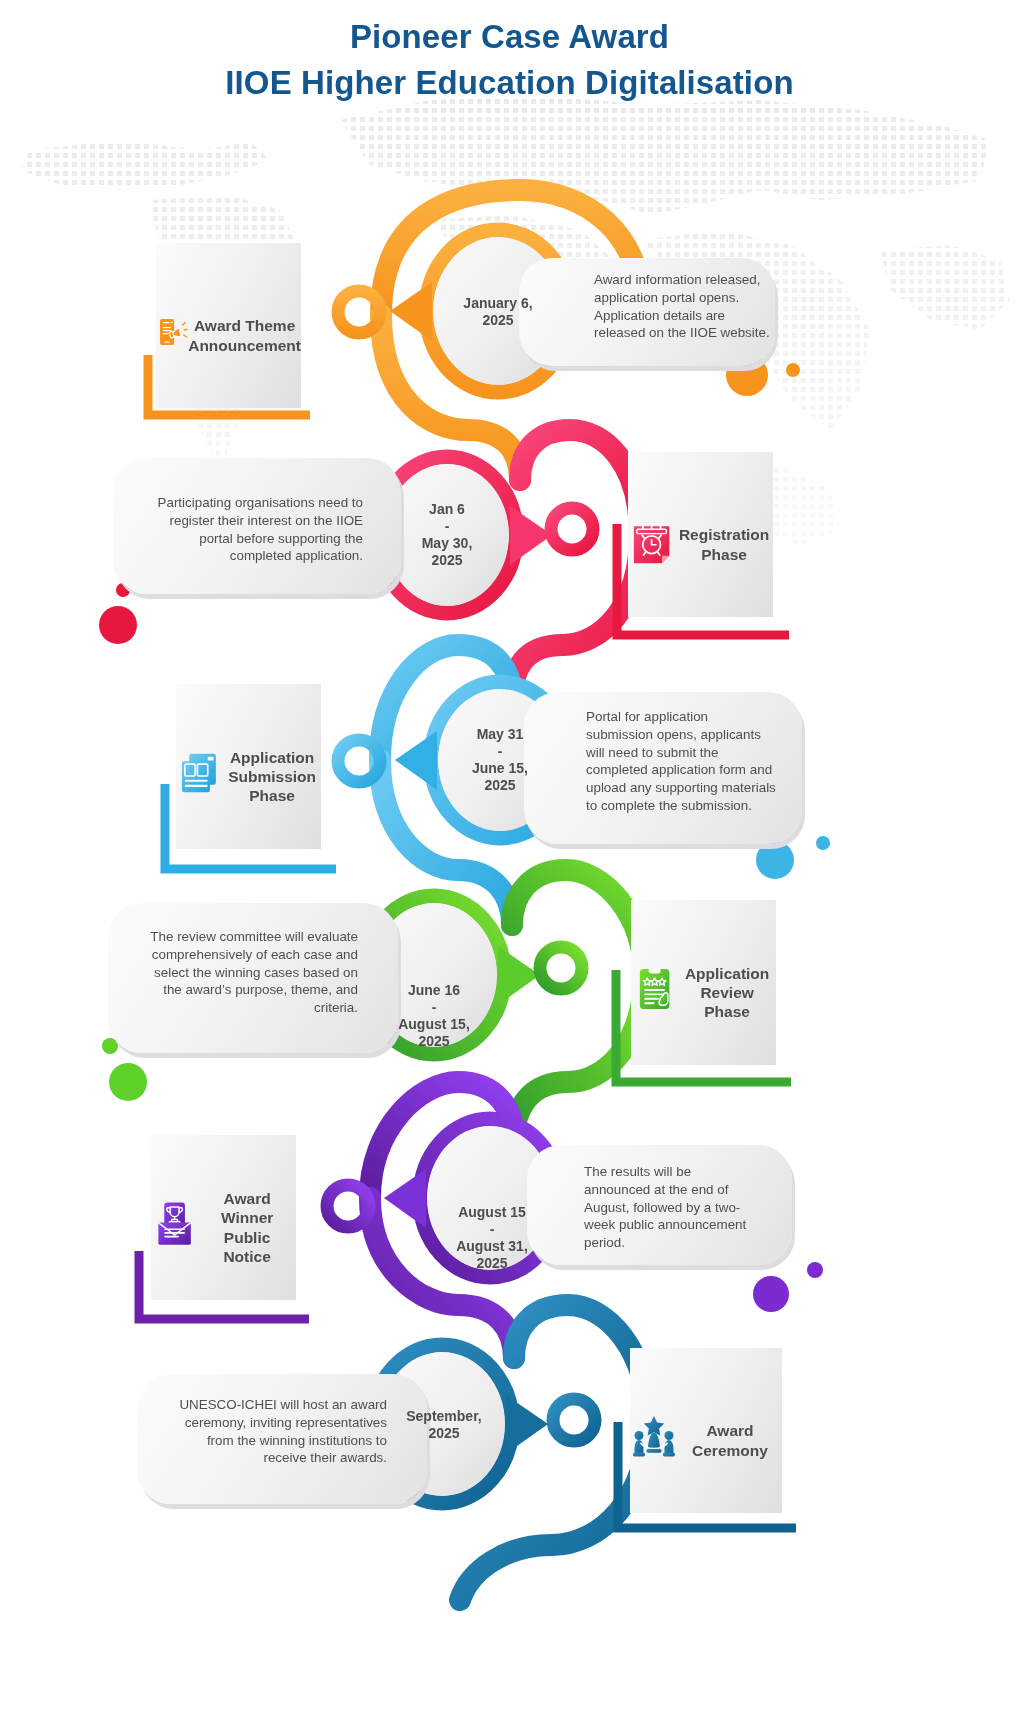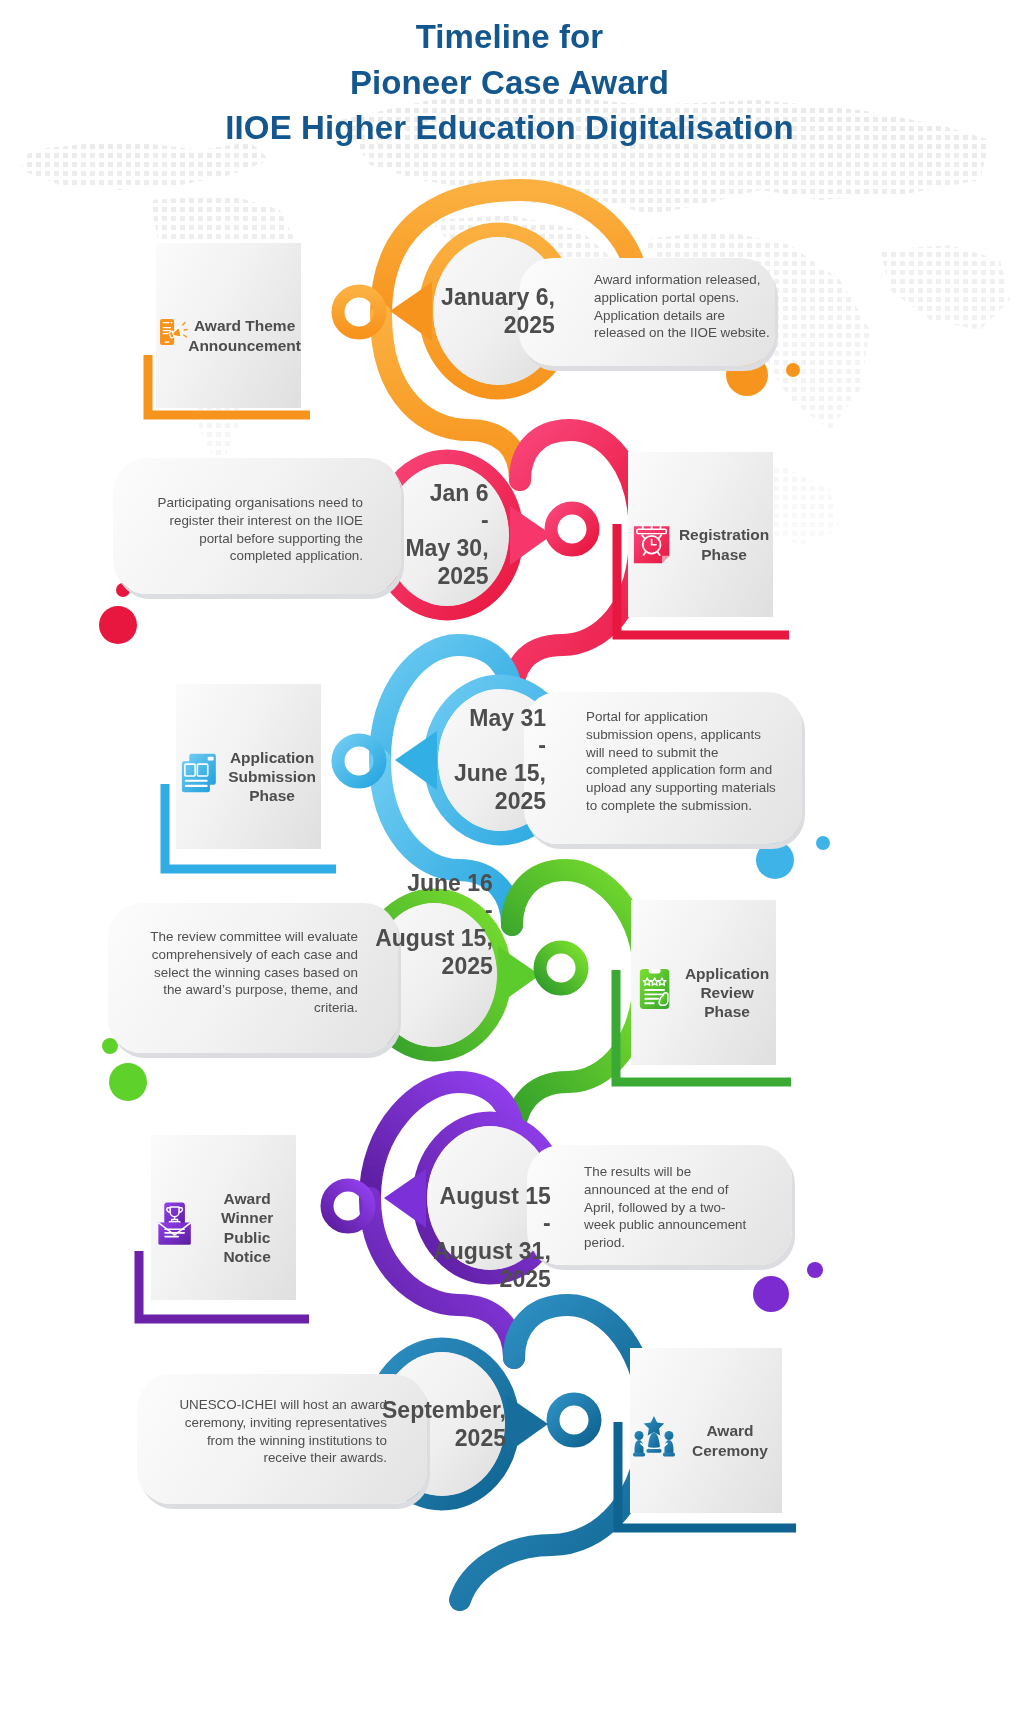--- a/index.html
+++ b/index.html
@@ -42,22 +42,22 @@
     background:linear-gradient(125deg,#fcfcfc 0%,#f3f3f3 45%,#e2e2e2 100%);
     border-radius:34px;
     box-shadow:3px 5px 0 0 #dcdde0;
   }
   .pill .ptxt{
     position:absolute;font-size:13.4px;color:#4f4f4f;line-height:1.33;
   }
 
   
   .datelbl{
-    position:absolute;text-align:right;font-weight:bold;color:#4d4d4d;
-    font-size:23px;line-height:1.2;
+    position:absolute;text-align:center;font-weight:bold;color:#4d4d4d;
+    font-size:14px;line-height:1.2;
     display:flex;align-items:center;justify-content:center;
   }
 </style>
 </head>
 <body>
 
 <svg id="worldmap" viewBox="0 0 1019 1716" preserveAspectRatio="none" xmlns="http://www.w3.org/2000/svg">
   <defs>
     <pattern id="dots" width="9" height="9" patternUnits="userSpaceOnUse">
       <rect x="0" y="0" width="5" height="5" fill="#e3e3e3"></rect>
@@ -78,21 +78,20 @@
                M240,500 L290,495 L320,520 L310,560 L275,575 L245,550 Z"></path>
     </clipPath>
   </defs>
   <g clip-path="url(#mapclip)">
     <rect x="0" y="0" width="1019" height="700" fill="url(#dots)"></rect>
   </g>
   <rect x="0" y="0" width="1019" height="700" fill="url(#fade)"></rect>
 </svg>
 
 <div class="header">
-  <div class="line" style="color: rgb(20, 87, 143);">Timeline for</div>
   <div class="line" style="color: rgb(20, 87, 143);">Pioneer Case Award</div>
   <div class="line" style="color: rgb(20, 87, 143);">IIOE Higher Education Digitalisation</div>
 </div>
 
 <svg id="stage" viewBox="0 0 1019 1716" xmlns="http://www.w3.org/2000/svg">
   <defs>
 
     <linearGradient id="gOR" x1="0" y1="0" x2="0" y2="1">
       <stop offset="0%" stop-color="#FBB040"></stop>
         <stop offset="100%" stop-color="#F7941D"></stop>
@@ -361,21 +360,21 @@
         <div>Application</div>
         <div>Review Phase</div>
       </div>
     </div>
   </div>
 
   <div class="pill" style="left:108px;top:903px;width:290px;height:150px;">
     <div class="ptxt" style="left:30px;top:25px;width:220px;text-align:right;">The review committee will evaluate comprehensively of each case and select the winning cases based on the award’s purpose, theme, and criteria.</div>
   </div>
 
-  <div class="datelbl" style="left:374px;top:872px;width:120px;height:106px;">
+  <div class="datelbl" style="left:374px;top:963px;width:120px;height:106px;">
     <div>
       <div>June 16</div>
       <div>-</div>
       <div>August 15,</div>
       <div>2025</div>
     </div>
   </div>
 
   <div class="card" style="left:133px;top:1135px;width:192px;height:190px;">
     <svg class="frame" viewBox="0 0 192 190">
@@ -407,21 +406,21 @@
         <path d="M10,30 L32,47 L54,30" fill="none" stroke="#fff" stroke-width="2.2"></path>
       </svg>
       <div class="clabel">
         <div>Award Winner</div>
         <div>Public Notice</div>
       </div>
     </div>
   </div>
 
   <div class="pill" style="left:527px;top:1145px;width:265px;height:120px;">
-    <div class="ptxt" style="left:57px;top:18px;width:172px;text-align:left;">The results will be announced at the end of April, followed by a two-week public announcement period.</div>
+    <div class="ptxt" style="left:57px;top:18px;width:172px;text-align:left;">The results will be announced at the end of August, followed by a two-week public announcement period.</div>
   </div>
 
   <div class="datelbl" style="left:430px;top:1145px;width:124px;height:106px;margin-top:40px;">
     <div>
       <div>August 15</div>
       <div>-</div>
       <div>August 31,</div>
       <div>2025</div>
     </div>
   </div>

